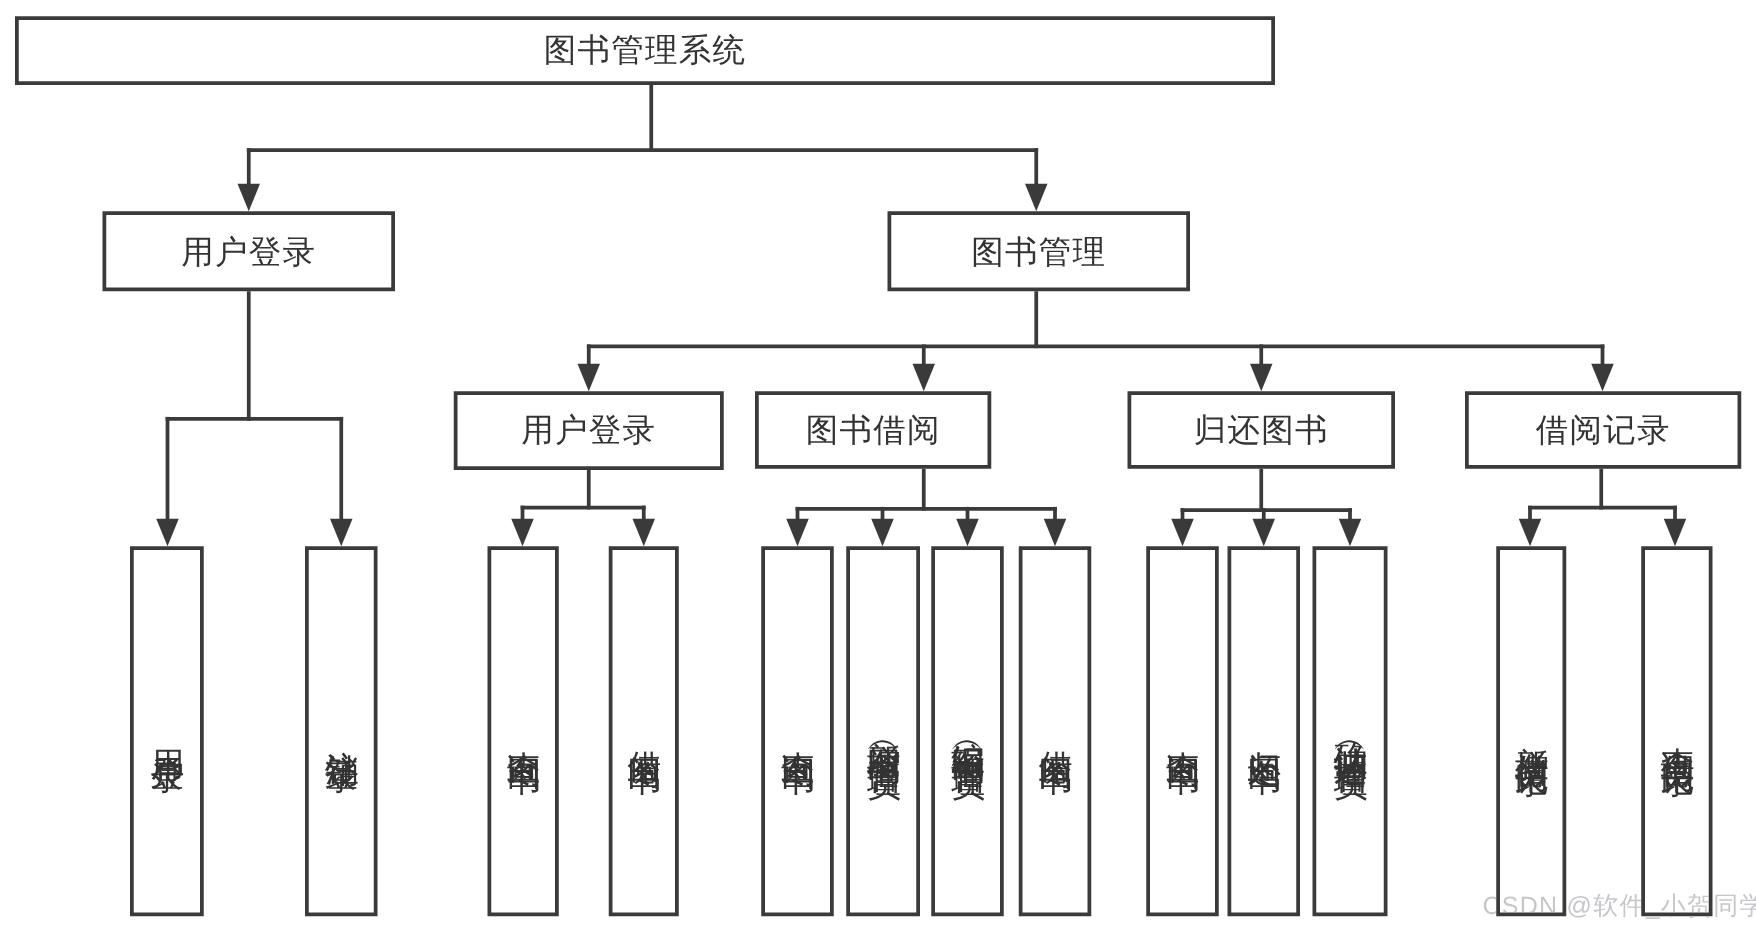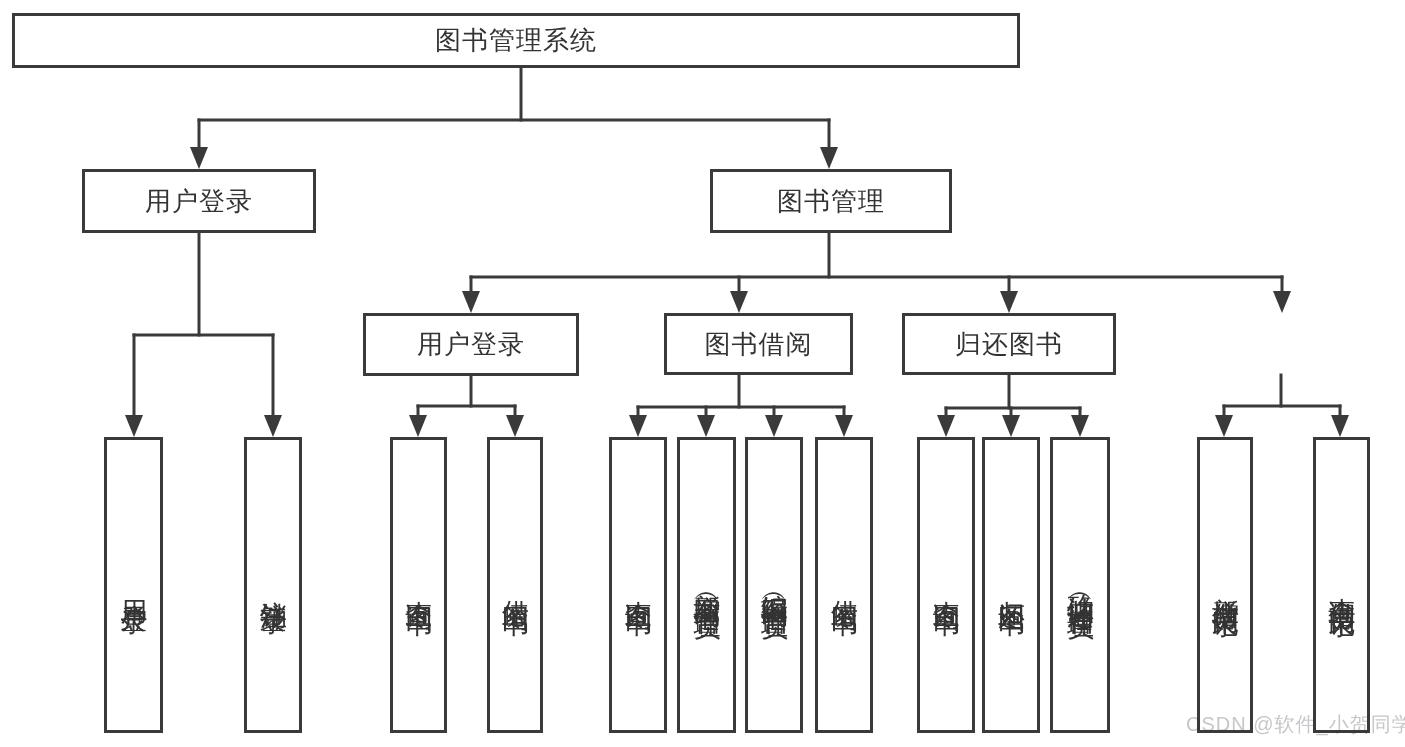--- a/index.html
+++ b/index.html
@@ -127,22 +127,23 @@
       <polygon points="1331,415 1349,415 1340,437"></polygon>
     </g>
   </svg>
 
   <div class="box" style="left:12px;top:13px;width:1008px;height:55px">图书管理系统</div>
 
   <div class="box" style="left:82px;top:169px;width:234px;height:64px">用户登录</div>
   <div class="box" style="left:710px;top:169px;width:242px;height:64px">图书管理</div>
 
   <div class="box" style="left:363px;top:313px;width:216px;height:63px">用户登录</div>
-  <div class="box" style="left:664px;top:313px;width:189px;height:62px">图书借阅</div>
+  <div class="box" style="left:604px;top:313px;width:189px;height:62px">图书借阅</div>
   <div class="box" style="left:902px;top:313px;width:214px;height:62px">归还图书</div>
+  <div class="box" style="left:1172px;top:313px;width:221px;height:62px">借阅记录</div>
 
   <div class="box vert" style="left:104px;top:437px;width:59px;height:296px">用户登录</div>
   <div class="box vert" style="left:244px;top:437px;width:58px;height:296px">注销登录</div>
 
   <div class="box vert" style="left:390px;top:437px;width:57px;height:296px">查询图书</div>
   <div class="box vert" style="left:487px;top:437px;width:56px;height:296px">借阅图书</div>
 
   <div class="box vert" style="left:609px;top:437px;width:58px;height:296px">查询图书</div>
   <div class="box vert" style="left:677px;top:437px;width:59px;height:296px">新增图书（管理员）</div>
   <div class="box vert" style="left:745px;top:437px;width:58px;height:296px">编辑图书（管理员）</div>

